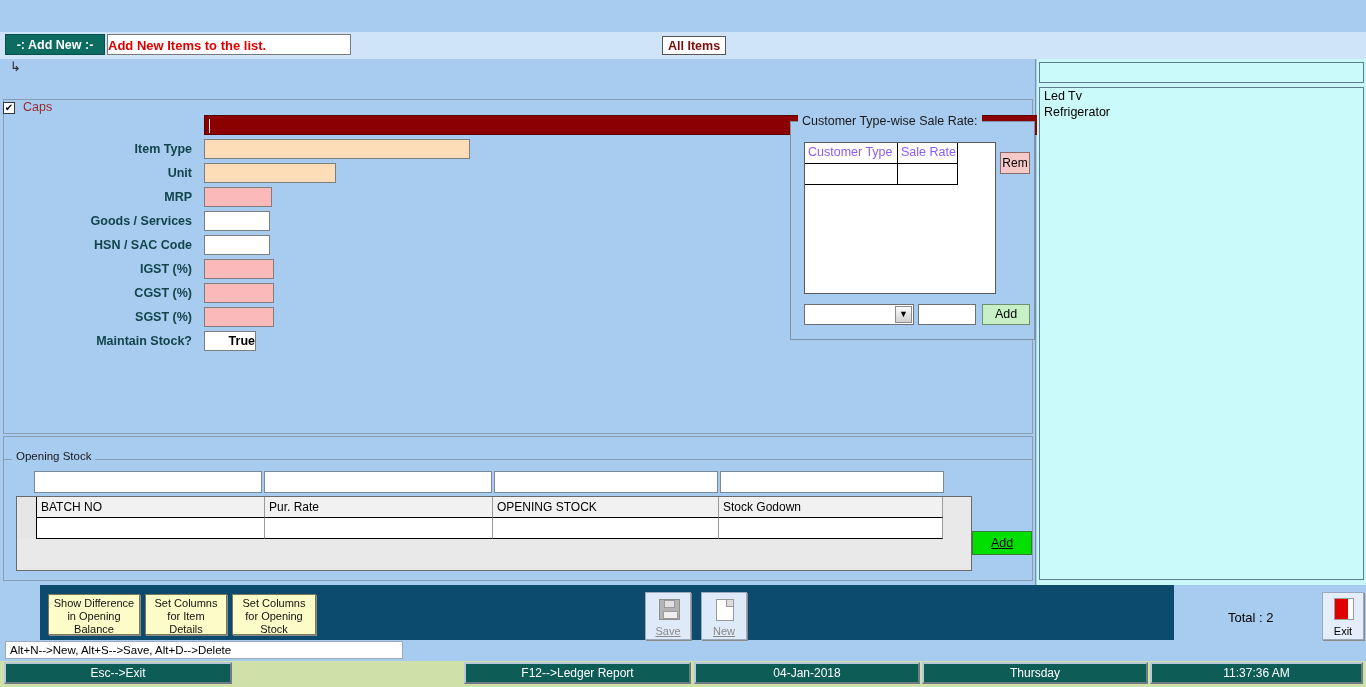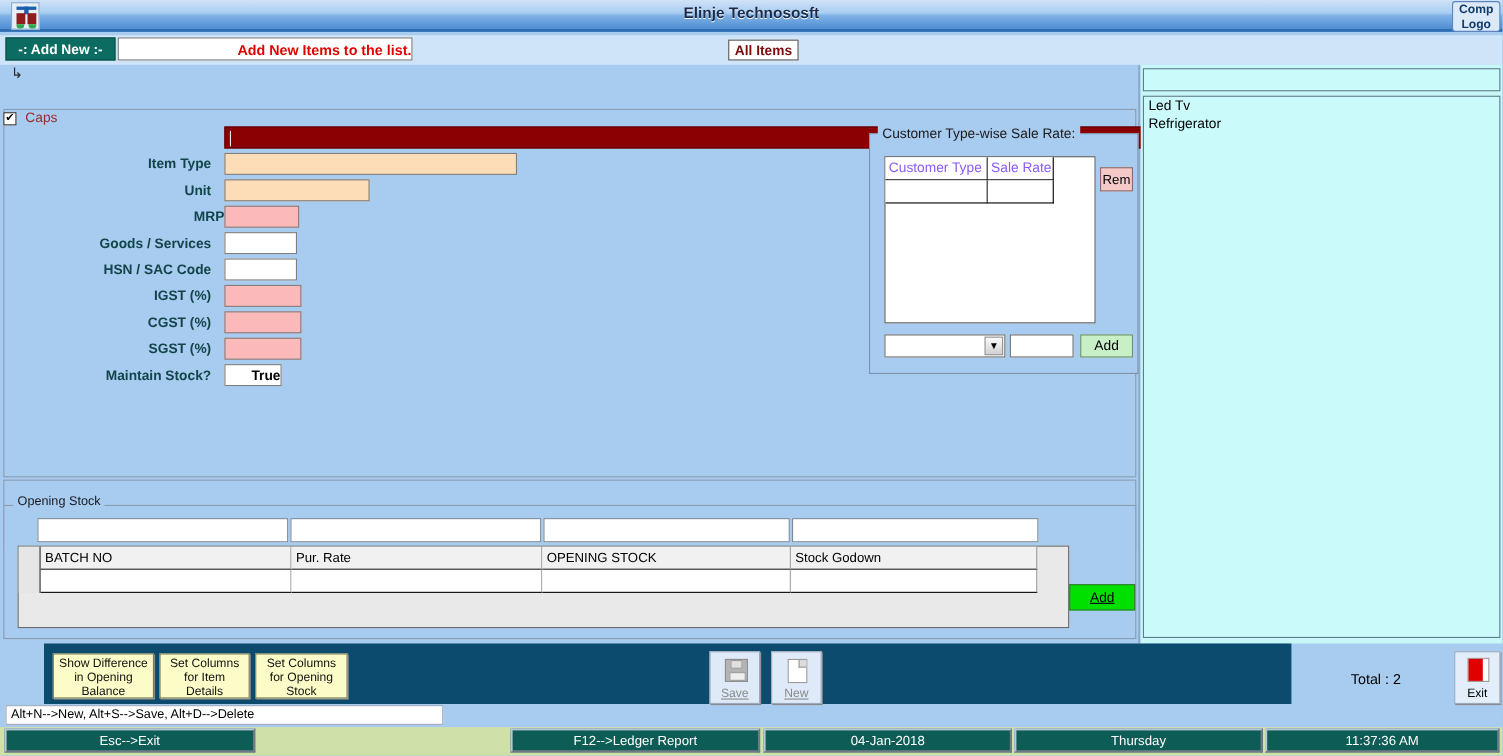--- a/index.html
+++ b/index.html
@@ -56,24 +56,24 @@
     background: #cfe4f8;
   }
   .addnew-tab {
     position: absolute; left: 5px; top: 2px; width: 100px; height: 21px;
     background: #0d6c62;
     color: #ffffff; font-weight: bold; font-size: 12.5px;
     text-align: center; line-height: 21px;
     border: 1px solid #0a4f48;
   }
   .addnew-caption {
-    position: absolute; left: 107px; top: 2px; width: 268px; height: 21px;
+    position: absolute; left: 107px; top: 2px; width: 244px; height: 21px;
     background: #ffffff; border: 1px solid #7a7a7a;
     color: #e00000; font-weight: bold; font-size: 13px;
-    text-align: right; line-height: 21px;
+    text-align: left; line-height: 21px;
   }
   .allitems-tab {
     position: absolute; left: 662px; top: 4px; height: 19px; padding: 0 5px;
     background: #ffffff; border: 1px solid #555;
     color: #7d0b0b; font-weight: bold; font-size: 12.5px; line-height: 18px;
   }
 
   
   .mainpanel {
     position: absolute; left: 0; top: 59px; width: 1036px; height: 526px;
@@ -295,35 +295,20 @@
     position: absolute; top: 1px; height: 22px;
     background: #0d5c56; border: 2px outset #b8c8d8;
     color: #ffffff; font-size: 12px; text-align: center; line-height: 18px;
   }
 </style>
 </head>
 <body>
 
 <div id="app">
 
-  <div class="titlebar">
-    <div class="app-icon">
-      <span class="bar"></span>
-        <span class="stem"></span>
-      <span class="bodyl"></span>
-        <span class="bodyr"></span>
-      <span class="footl"></span>
-        <span class="footr"></span>
-    </div>
-    <div class="title-text">Elinje Technososft</div>
-    <div class="comp-logo">
-      <div>Comp</div>
-      <div>Logo</div>
-    </div>
-  </div>
 
   <div class="headerbar">
     <div class="addnew-tab">-: Add New :-</div>
     <div class="addnew-caption">Add New  Items to the list.</div>
     <div class="allitems-tab">All Items</div>
   </div>
 
   <div class="mainpanel">
     <div class="cursor-glyph">↳</div>
     <div class="detail-box"></div>
@@ -337,21 +322,21 @@
         </div>
         <div class="field-row" style="left: 0px; top: 80px; width: 1230px;">
           <div class="field-label" style="left: 0px; width: 200px;">Item Type</div>
           <div class="field-input inp-peach" style="left: 204px; width: 266px;"></div>
         </div>
         <div class="field-row" style="left: 0px; top: 104px; width: 1230px;">
           <div class="field-label" style="left: 0px; width: 200px;">Unit</div>
           <div class="field-input inp-peach" style="left: 204px; width: 132px;"></div>
         </div>
         <div class="field-row" style="left: 0px; top: 128px; width: 1230px;">
-          <div class="field-label" style="left: 12px; width: 200px; padding-left: 39px;">MRP</div>
+          <div class="field-label" style="left: 0px; width: 200px; padding-left: 39px;">MRP</div>
           <div class="field-input inp-pink" style="left: 204px; width: 68px;"></div>
         </div>
         <div class="field-row" style="left: 0px; top: 152px; width: 1230px;">
           <div class="field-label" style="left: 0px; width: 200px;">Goods / Services</div>
           <div class="field-input inp-white" style="left: 204px; width: 66px;"></div>
         </div>
         <div class="field-row" style="left: 0px; top: 176px; width: 1230px;">
           <div class="field-label" style="left: 0px; width: 200px;">HSN / SAC Code</div>
           <div class="field-input inp-white" style="left: 204px; width: 66px;"></div>
         </div>

